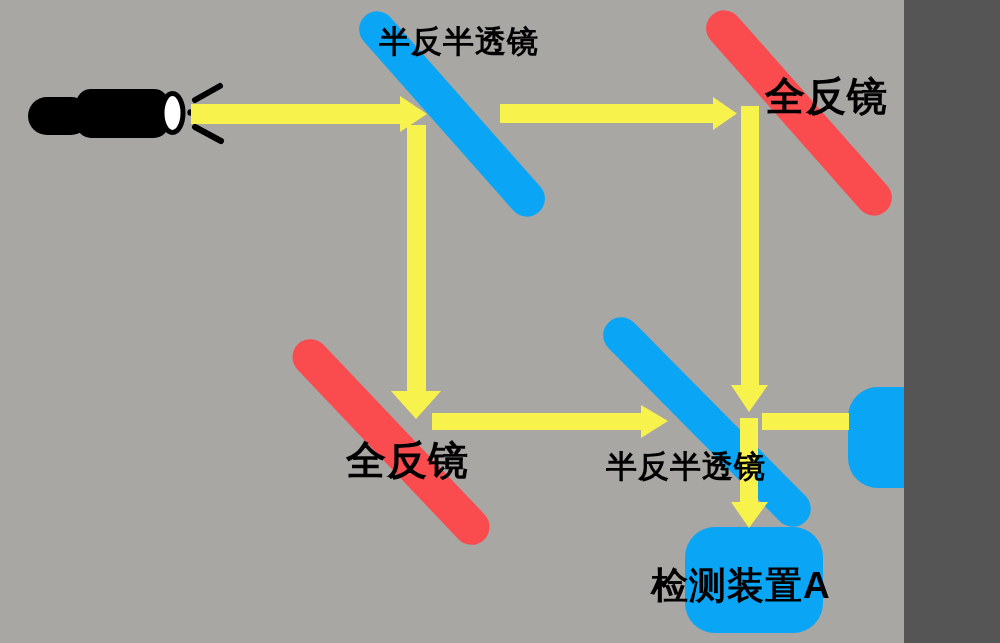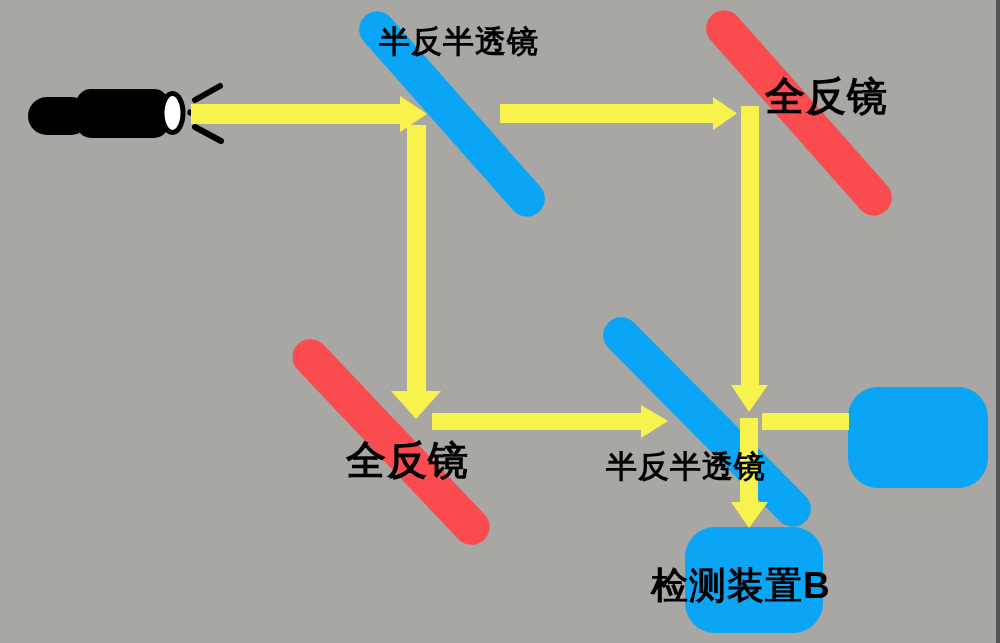--- a/index.html
+++ b/index.html
@@ -2,21 +2,21 @@
 <html><head>
 <meta charset="utf-8">
 <style>
   html,body{margin:0;padding:0;}
   body{
     font-family:"Liberation Sans", sans-serif;
     background:#555;
   }
   .stage{
     position:relative;
-    width:996px;height:643px;
+    width:904px;height:643px;
     background:var(--background,#A8A7A4);
     overflow:hidden;
   }
   
   .bar{
     position:absolute;
     height:36px;border-radius:18px;
   }
   .bar.blue{background:var(--splitter-blue,#0AA5F4);}
   .bar.red{background:var(--mirror-red,#FA4B4F);}
@@ -109,15 +109,15 @@
     <g>
       <rect class="beam" x="740" y="418" width="18" height="85"></rect>
       <polygon class="beam" points="731,502 768,502 749,528"></polygon>
     </g>
   </svg>
 
   <div class="lbl lbl-splitter-top">半反半透镜</div>
   <div class="lbl lbl-mirror-top">全反镜</div>
   <div class="lbl lbl-mirror-bottom">全反镜</div>
   <div class="lbl lbl-splitter-bottom">半反半透镜</div>
-  <div class="lbl lbl-detector-a">检测装置B</div>
+  <div class="lbl lbl-detector-a">检测装置A</div>
 
 </div>
 
 </body></html>

